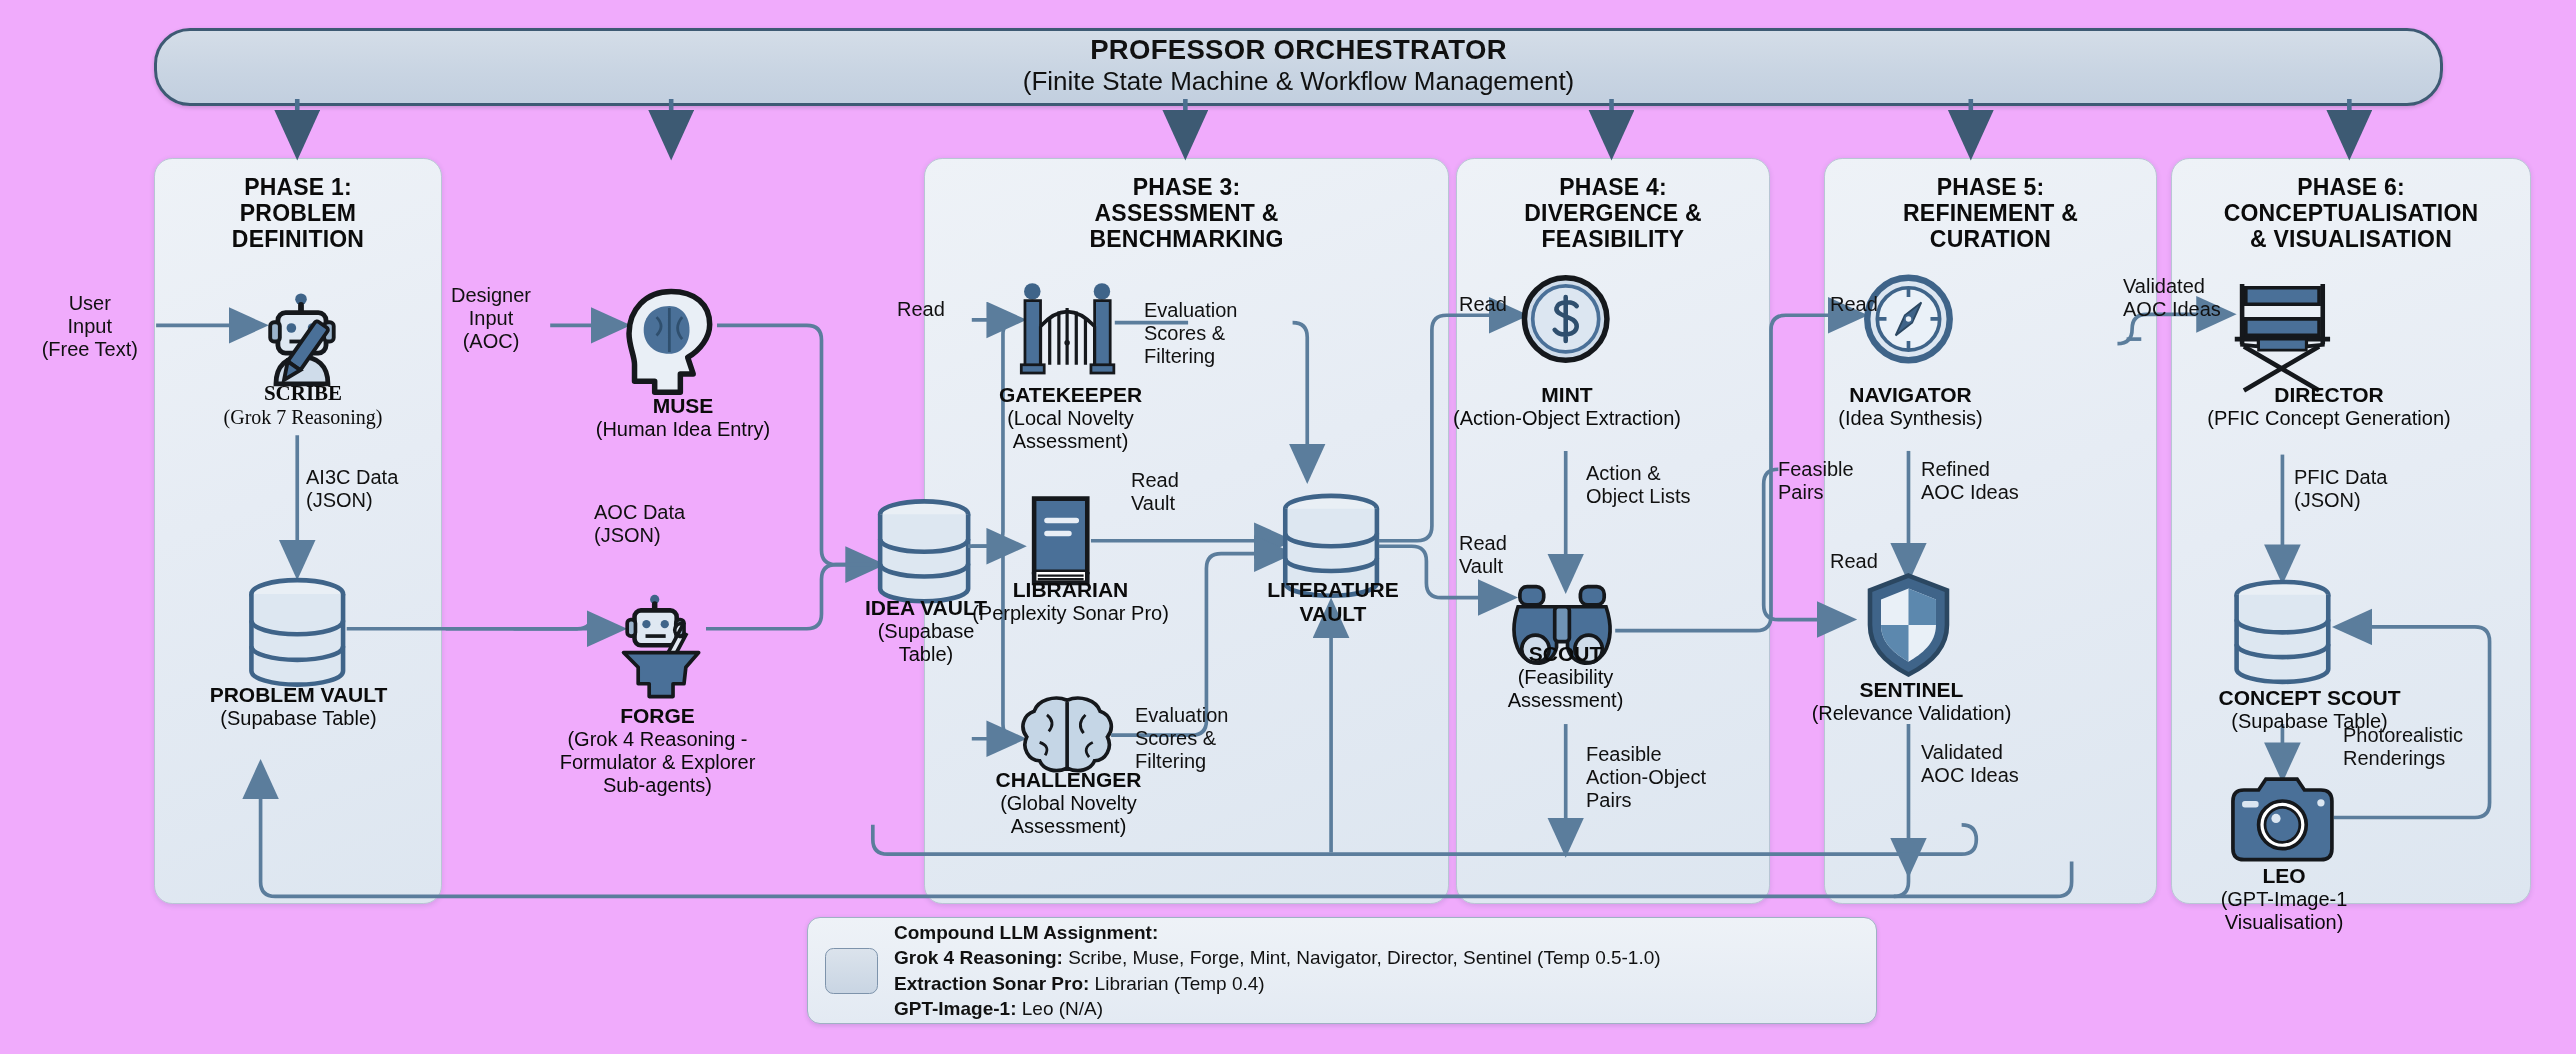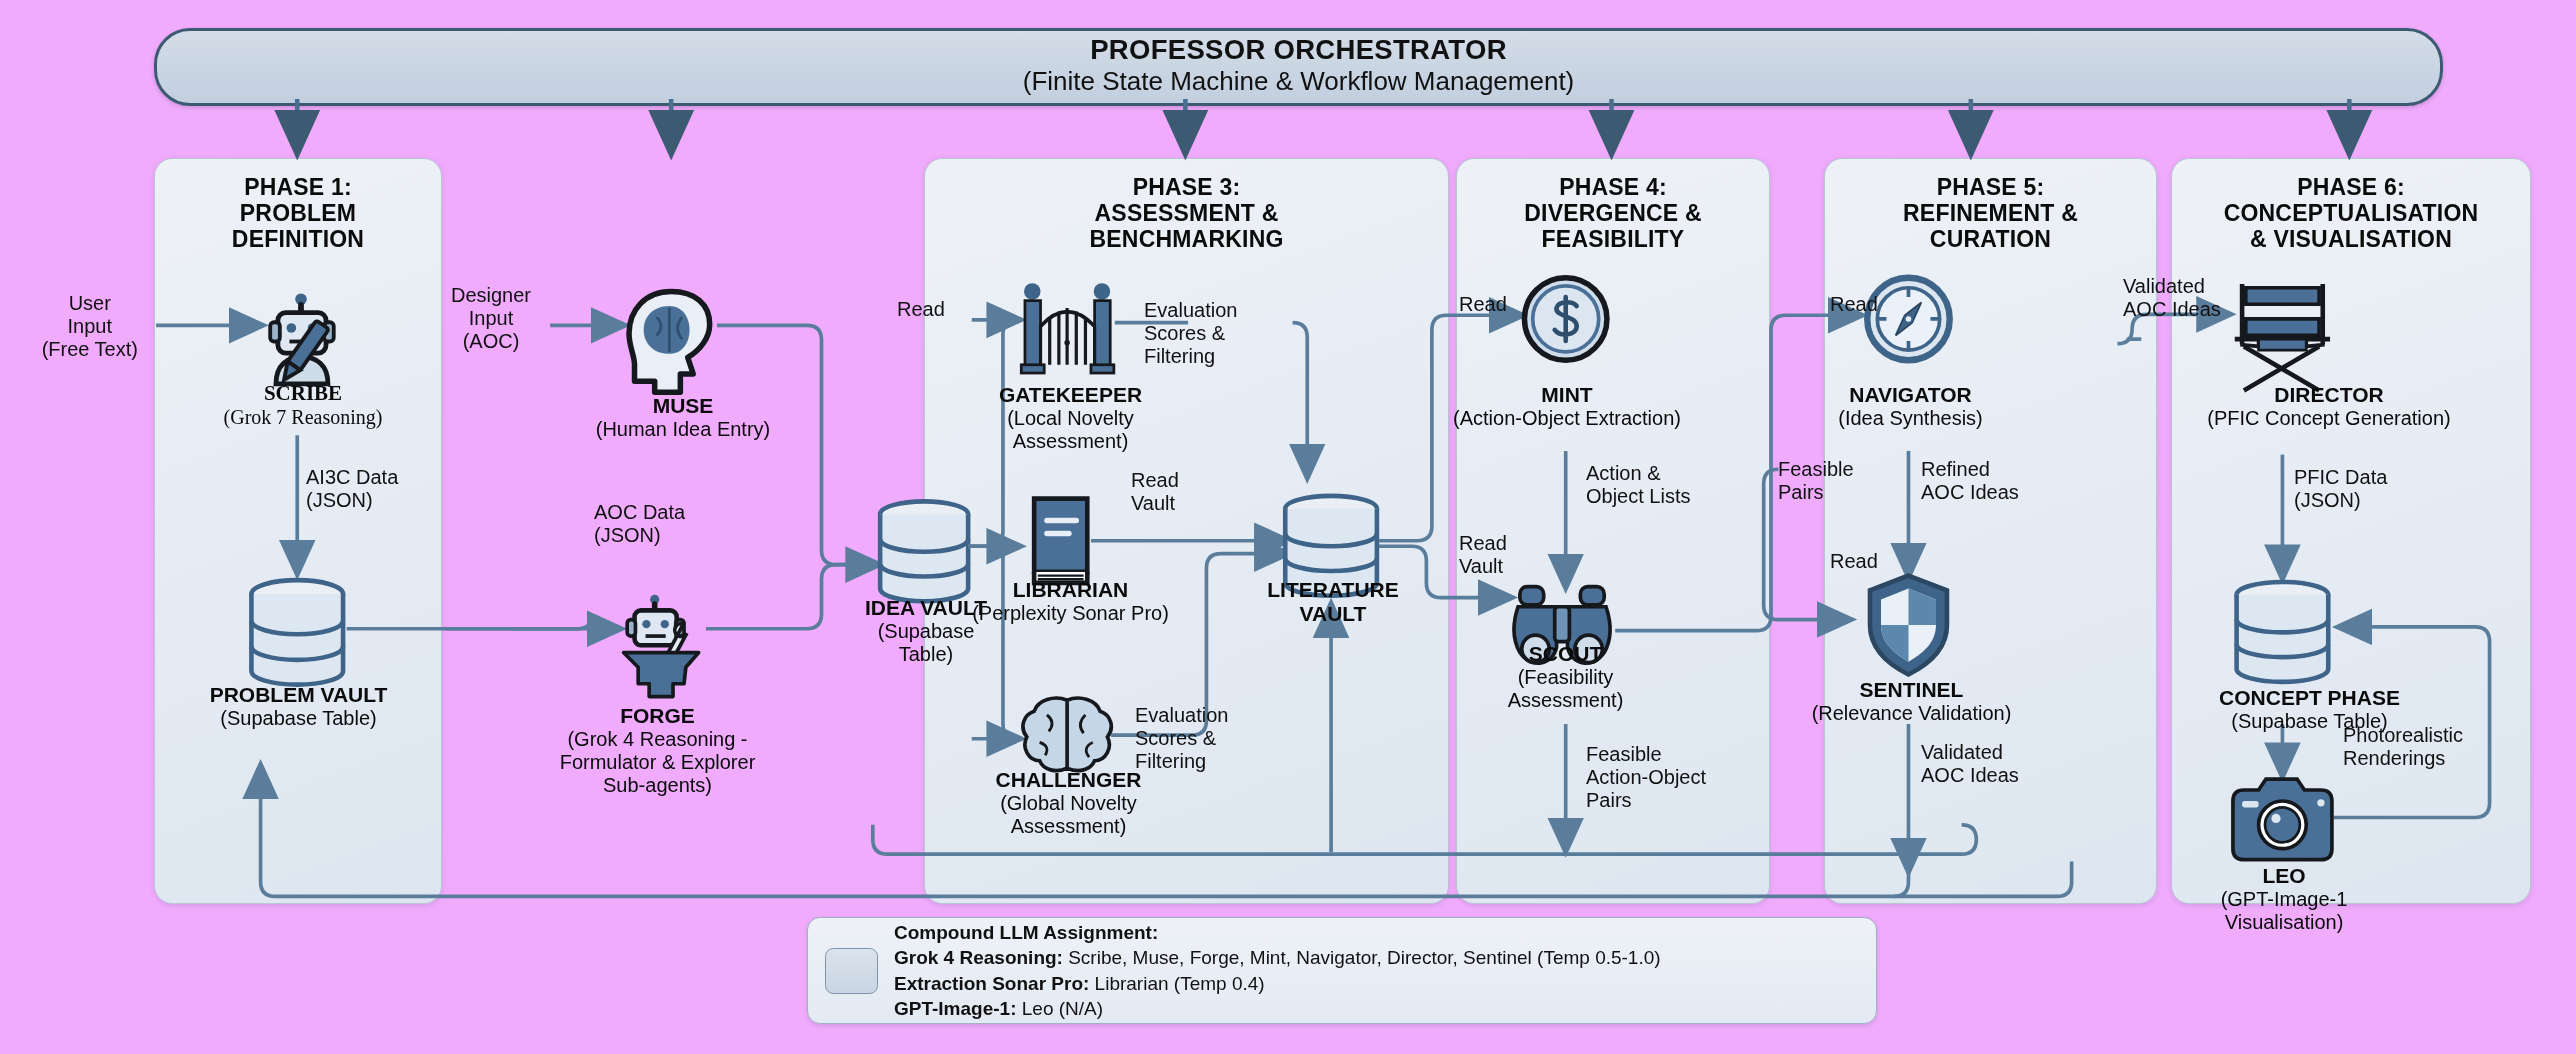--- a/index.html
+++ b/index.html
@@ -407,21 +407,21 @@
   <div class="nodelabel" style="left:1797px;top:678px;width:229px;">
     <span class="nm">SENTINEL</span>
     <span class="sub">(Relevance Validation)</span>
   </div>
 
   <div class="nodelabel" style="left:2173px;top:383px;width:312px;">
     <span class="nm">DIRECTOR</span>
     <span class="sub">(PFIC Concept Generation)</span>
   </div>
   <div class="nodelabel" style="left:2163px;top:686px;width:293px;">
-    <span class="nm">CONCEPT PHASE</span>
+    <span class="nm">CONCEPT SCOUT</span>
     <span class="sub">(Supabase Table)</span>
   </div>
   <div class="nodelabel" style="left:2184px;top:864px;width:200px;">
     <span class="nm">LEO</span>
     <span class="sub">(GPT-Image-1</span>
     <span class="sub">Visualisation)</span>
   </div>
 
   <div class="edgelabel c" style="left:18.3px;top:292px;width:143px;">
     <span>User</span><br>

